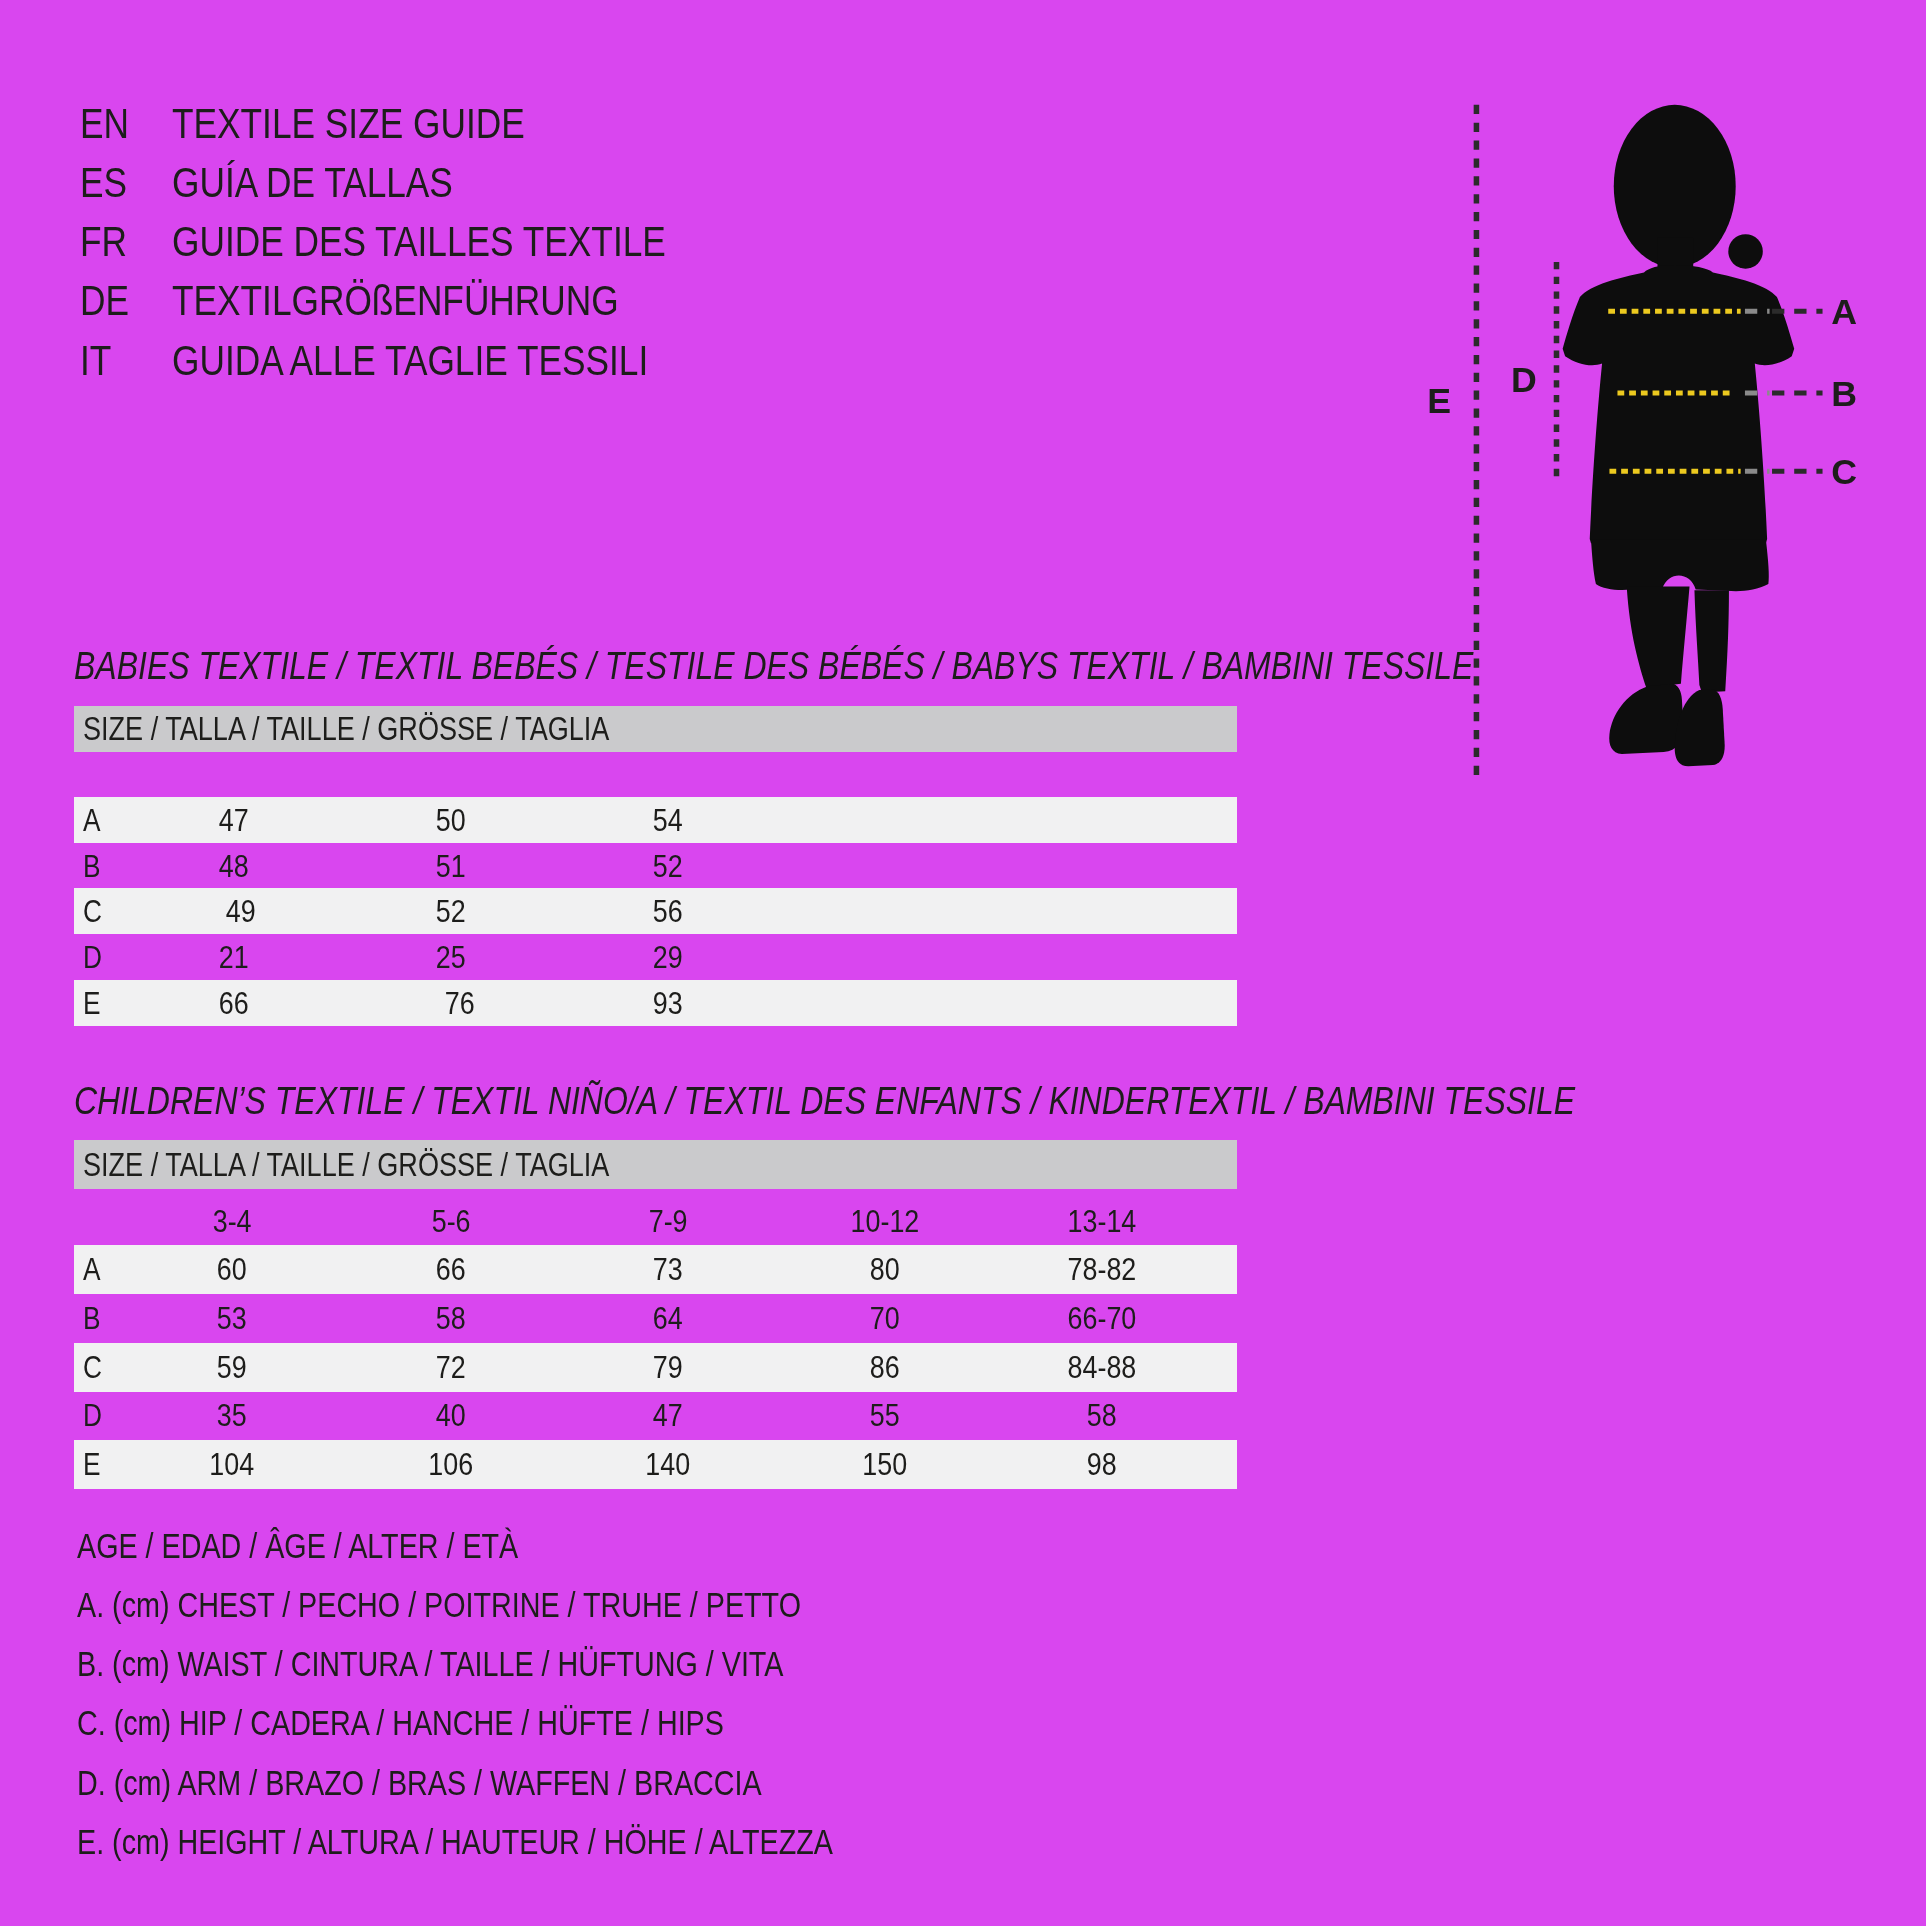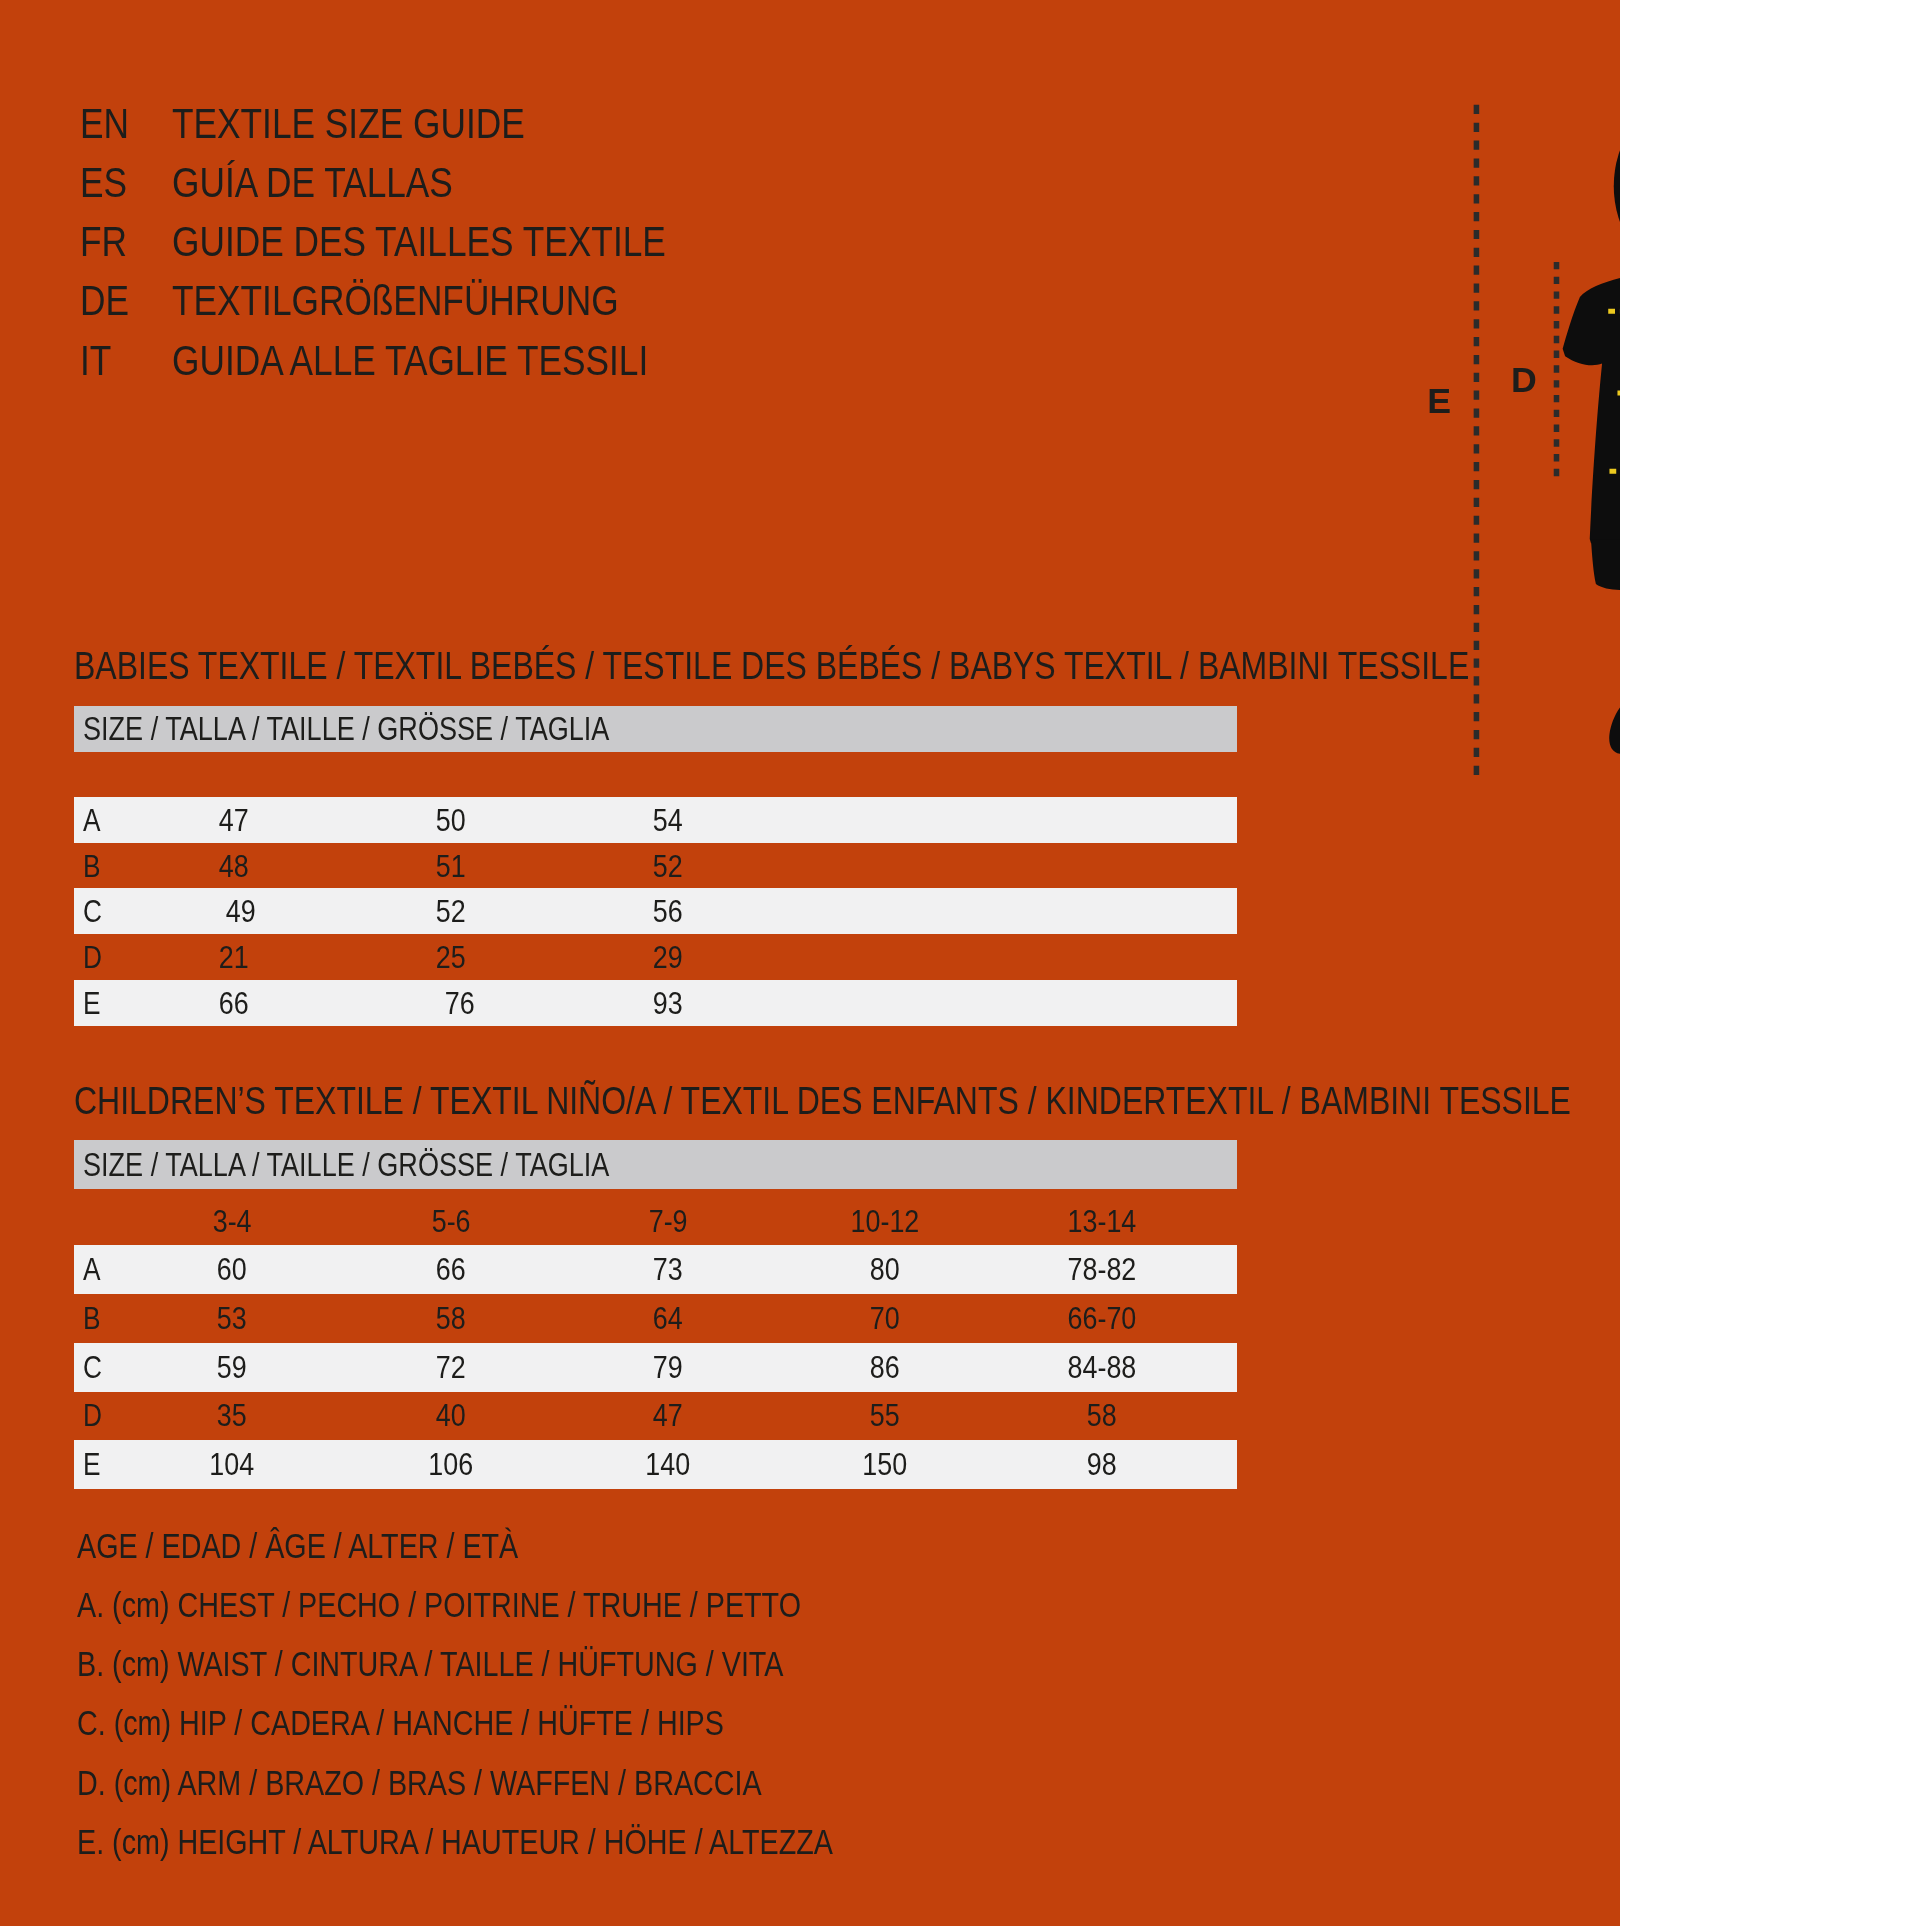--- a/index.html
+++ b/index.html
@@ -1,28 +1,28 @@
 <!DOCTYPE html>
 <html style="font-size:10px"><head>
 <meta charset="utf-8">
 <style>
   html,body{margin:0;padding:0;background:#ffffff;}
-  #canvas{position:relative;width:1572px;height:1926px;background:#c2410c;overflow:hidden;
-          font-family:"Liberation Sans",sans-serif;color:#1d1d1b;padding-left:48px;}
+  #canvas{position:relative;width:1926px;height:1926px;background:#d946ef;overflow:hidden;
+          font-family:"Liberation Sans",sans-serif;color:#1d1d1b;}
   .cond{display:inline-block;transform:scaleX(0.82);transform-origin:0 50%;white-space:nowrap;}
   .condc{display:inline-block;transform:scaleX(0.84);transform-origin:50% 50%;white-space:nowrap;}
 
   
   #lang-block{position:absolute;left:80px;top:94px;}
   .lang-row{position:absolute;left:0;height:59px;line-height:59px;font-size:43px;width:863px;}
   .lang-code{position:absolute;left:0;}
   .lang-title{position:absolute;left:92px;}
 
   
-  .section-heading{position:absolute;left:74px;height:49px;line-height:49px;font-size:39px;}
+  .section-heading{position:absolute;left:74px;height:49px;line-height:49px;font-size:39px;font-style:italic;}
 
   
   .size-table{position:absolute;left:74px;width:1163px;}
   .tband{position:absolute;left:0;top:0;width:100%;background:#cacacc;}
   .tband .bandtext{position:absolute;left:9.2px;top:0;font-size:33px;}
   .trow{position:absolute;left:0;width:100%;}
   .trow.shade{background:#f1f1f2;}
   .rowlabel{position:absolute;left:9.2px;top:0;font-size:32px;}
   .cell{position:absolute;top:0;width:160px;text-align:center;font-size:32px;}
   

